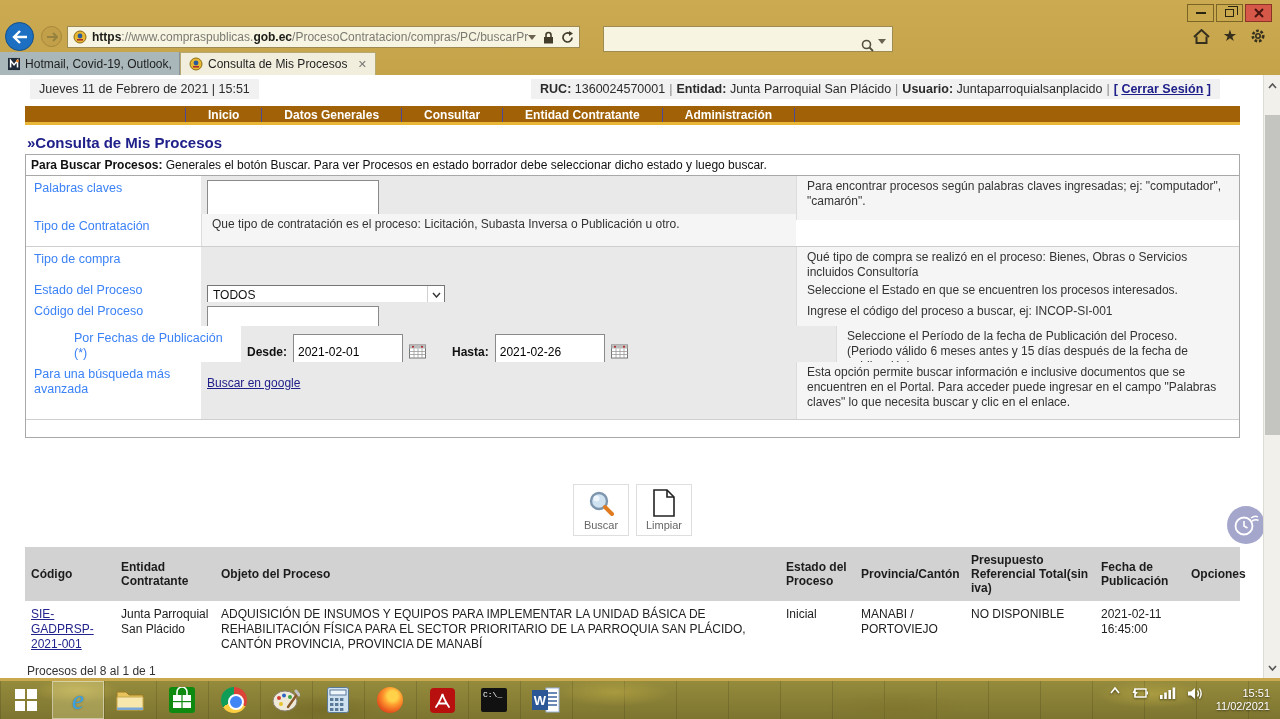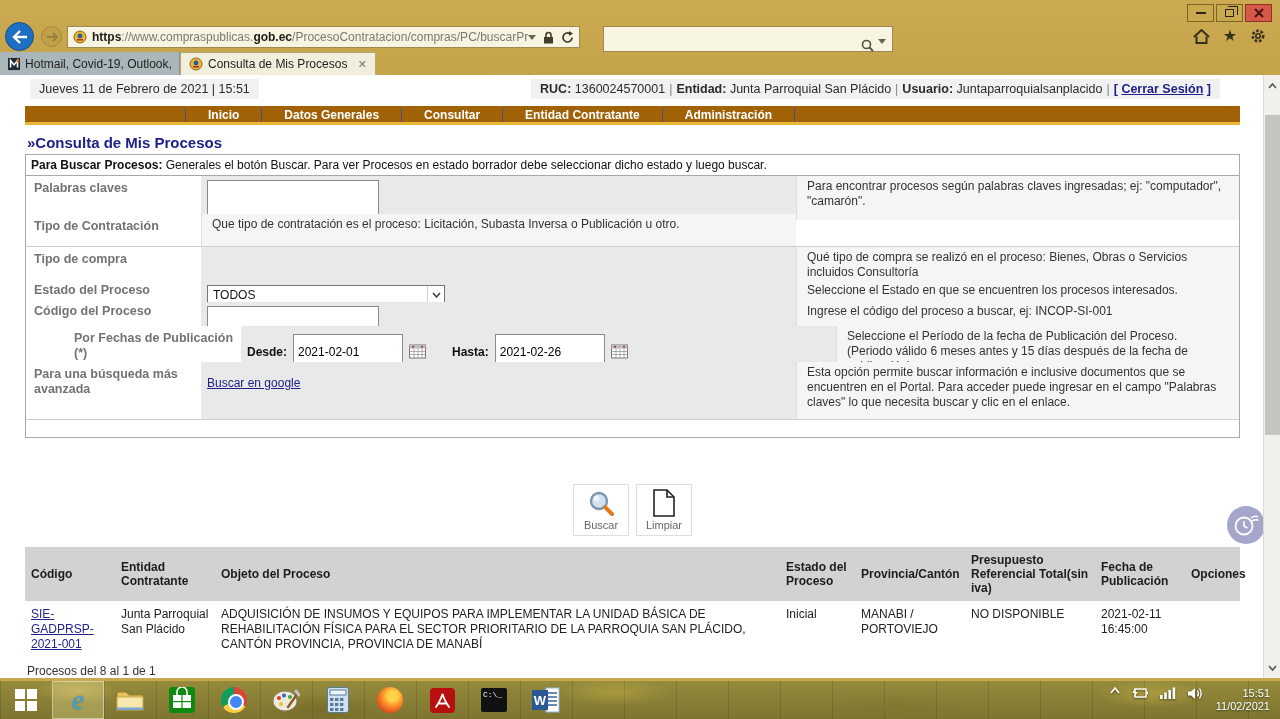--- a/index.html
+++ b/index.html
@@ -53,21 +53,21 @@
   .nav-item { color:#fff; font-size:12px; font-weight:600; padding:0 22px; display:flex; align-items:center;
               border-right:1px solid #4a4a96; }
   .nav-item:first-child { border-left:1px solid #4a4a96; }
 
   .ptitle { color:#20208a; font-size:15px; font-weight:bold; padding:9px 2px 3px; }
 
   .formbox { border:1px solid #a8a8a8; }
   .instr { border-bottom:1px solid #a8a8a8; padding:3px 5px; font-size:12px; color:#111; }
   .frow { display:grid; grid-template-columns:175px 595px 1fr; border-bottom:1px solid #cfcfcf; }
   .frow:last-of-type { border-bottom:none; }
-  .fl { color:#737373; font-size:12.5px; padding:5px 4px 4px 8px; line-height:15px; background:#fff;font-weight:bold; }
+  .fl { color:#3b82f6; font-size:12.5px; padding:5px 4px 4px 8px; line-height:15px; background:#fff; }
   .fc { background:#e9e9e9; padding:4px 6px; display:flex; align-items:center; gap:6px; }
   .fh { background:#f5f5f5; padding:3px 10px; color:#333; line-height:15px; border-left:1px solid #dcdcdc; }
   .r1 { height:38px; } .r2 { height:33px; } .r3 { height:34px; } .r4 { height:21px; } .r5 { height:24px; }
   .r6 { height:36px;margin-left:40px; } .r7 { height:58px; }
   .r4 .fl,.r5 .fl { padding-top:2px; } .r4 .fh,.r5 .fh { padding-top:2px; }
   .formfoot { height:17px; background:#fff; }
   .tin { height:36px; border:1px solid #8a8a8a; background:#fff; font-family:inherit; font-size:12px; padding:0 4px; }
   .w172 { width:172px; } .w110 { width:110px; }
   .fsel { height:20px; background:#fff; border:1px solid #767676; display:flex; align-items:center; font-size:12px; color:#111; }
   .fsel .txt { flex:1; padding:0 5px; white-space:nowrap; overflow:hidden; }

